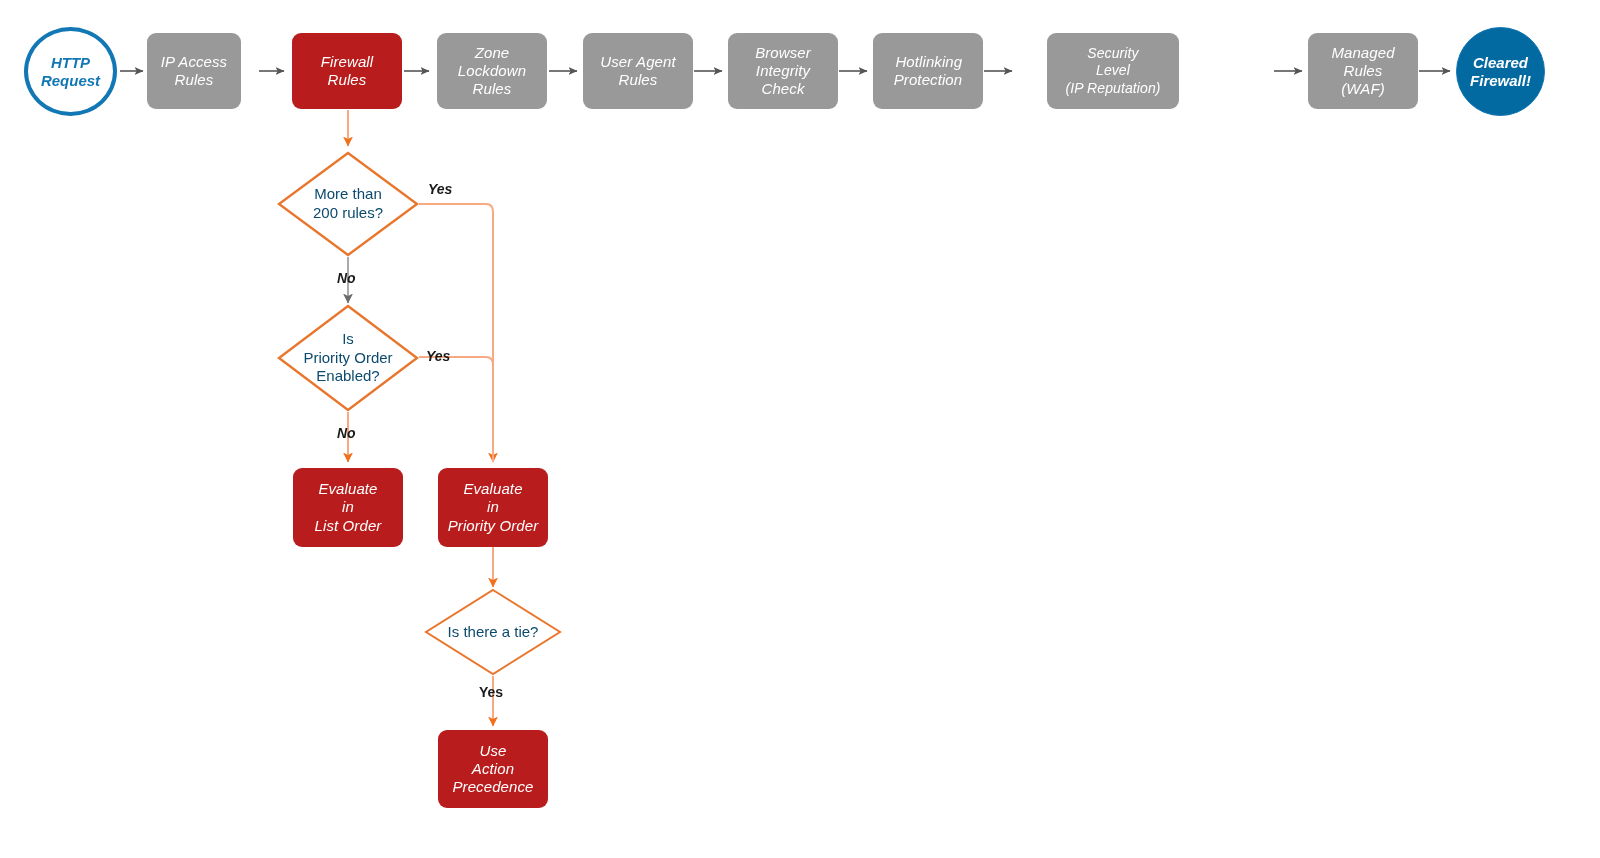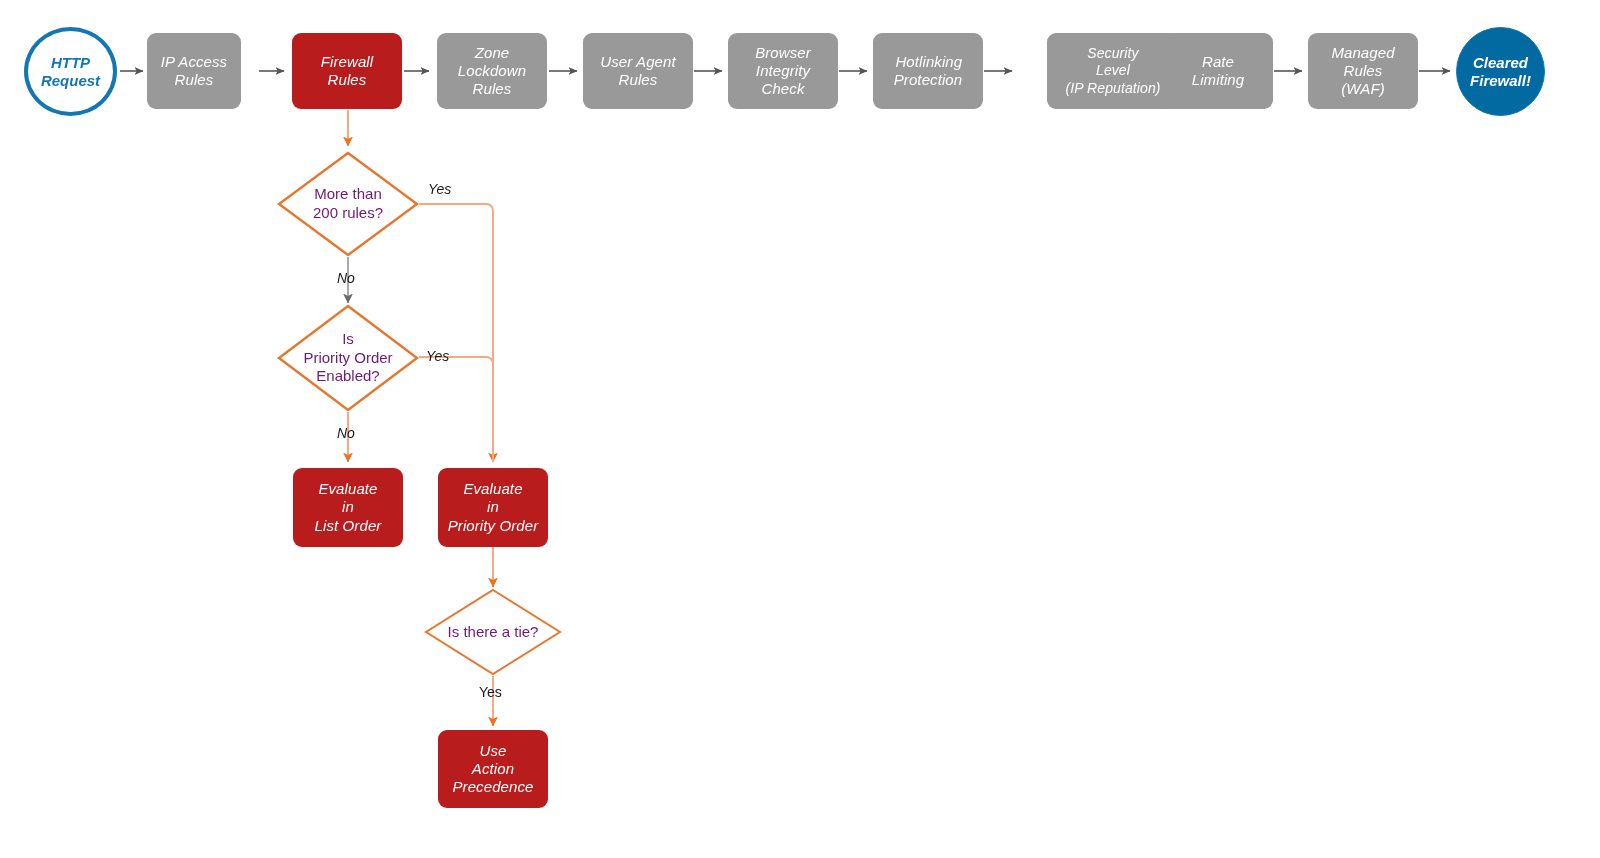--- a/index.html
+++ b/index.html
@@ -78,32 +78,33 @@
   }
   .diamond .dshape {
     position: absolute;
     left: 0; top: 0;
     width: 100%; height: 100%;
   }
   .diamond .dlabel {
     position: relative;
     z-index: 2;
     font-size: 15px;
-    color: #701a75;
+    color: #0c4a6e;
     white-space: pre-line;
     line-height: 1.25;
   }
 
   
   .edge-label {
     position: absolute;
     font-size: 14px;
     font-style: italic;
     color: #1a1a1a;
     white-space: nowrap;
+    font-weight: bold;
   }
   .edge-label.upright {
     font-style: normal;
   }
 </style>
 </head>
 <body>
 
 <div id="canvas">
 
@@ -184,24 +185,20 @@
     <span>Hotlinking
 Protection</span>
   </div>
 
   <div class="node proc gray" style="left:1047px; top:33px; width:132px; height:76px; font-size:14px;">
     <span>Security
 Level
 (IP Reputation)</span>
   </div>
 
-  <div class="node proc gray" style="left:1163px; top:33px; width:110px; height:76px;">
-    <span>Rate
-Limiting</span>
-  </div>
 
   <div class="node proc gray" style="left:1308px; top:33px; width:110px; height:76px;">
     <span>Managed
 Rules
 (WAF)</span>
   </div>
 
   <div class="node circle end" style="left:1456px; top:27px; width:89px; height:89px;">
     <span>Cleared
 Firewall!</span>

